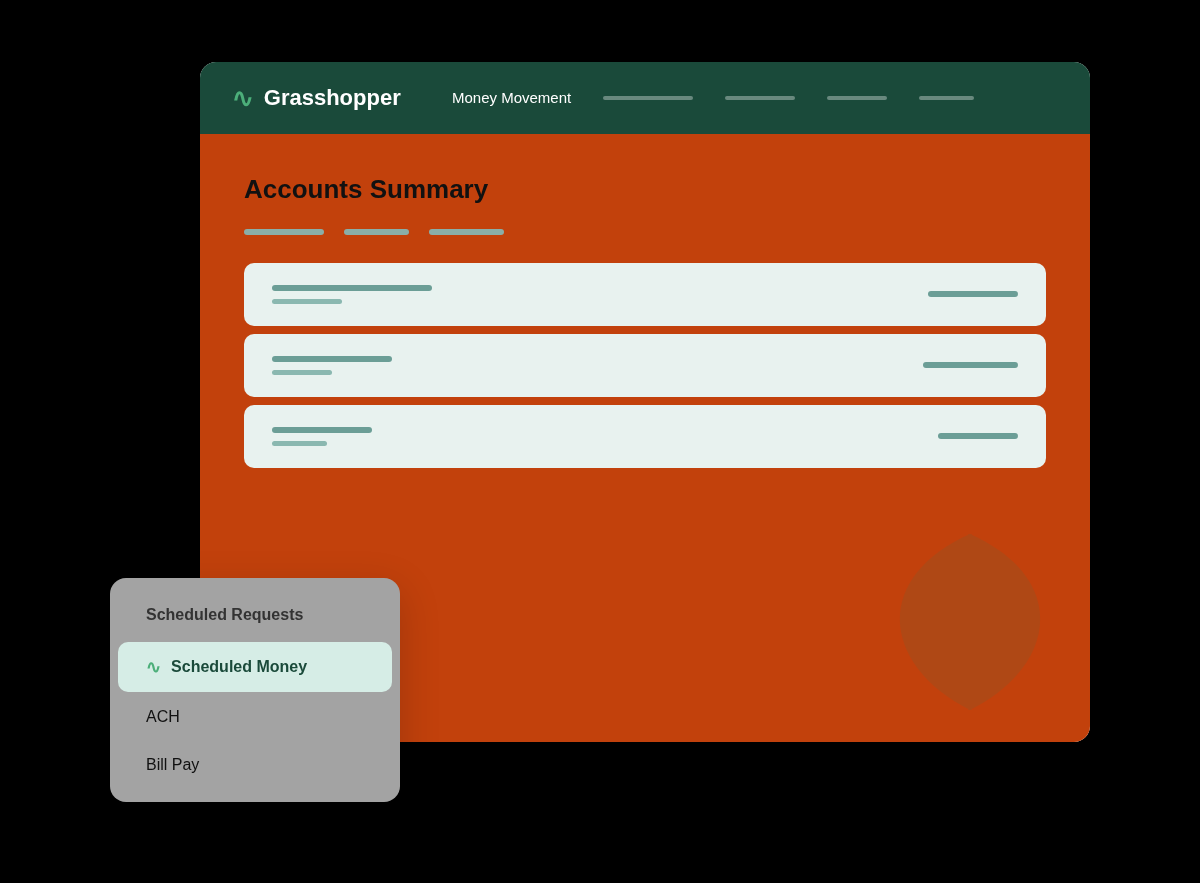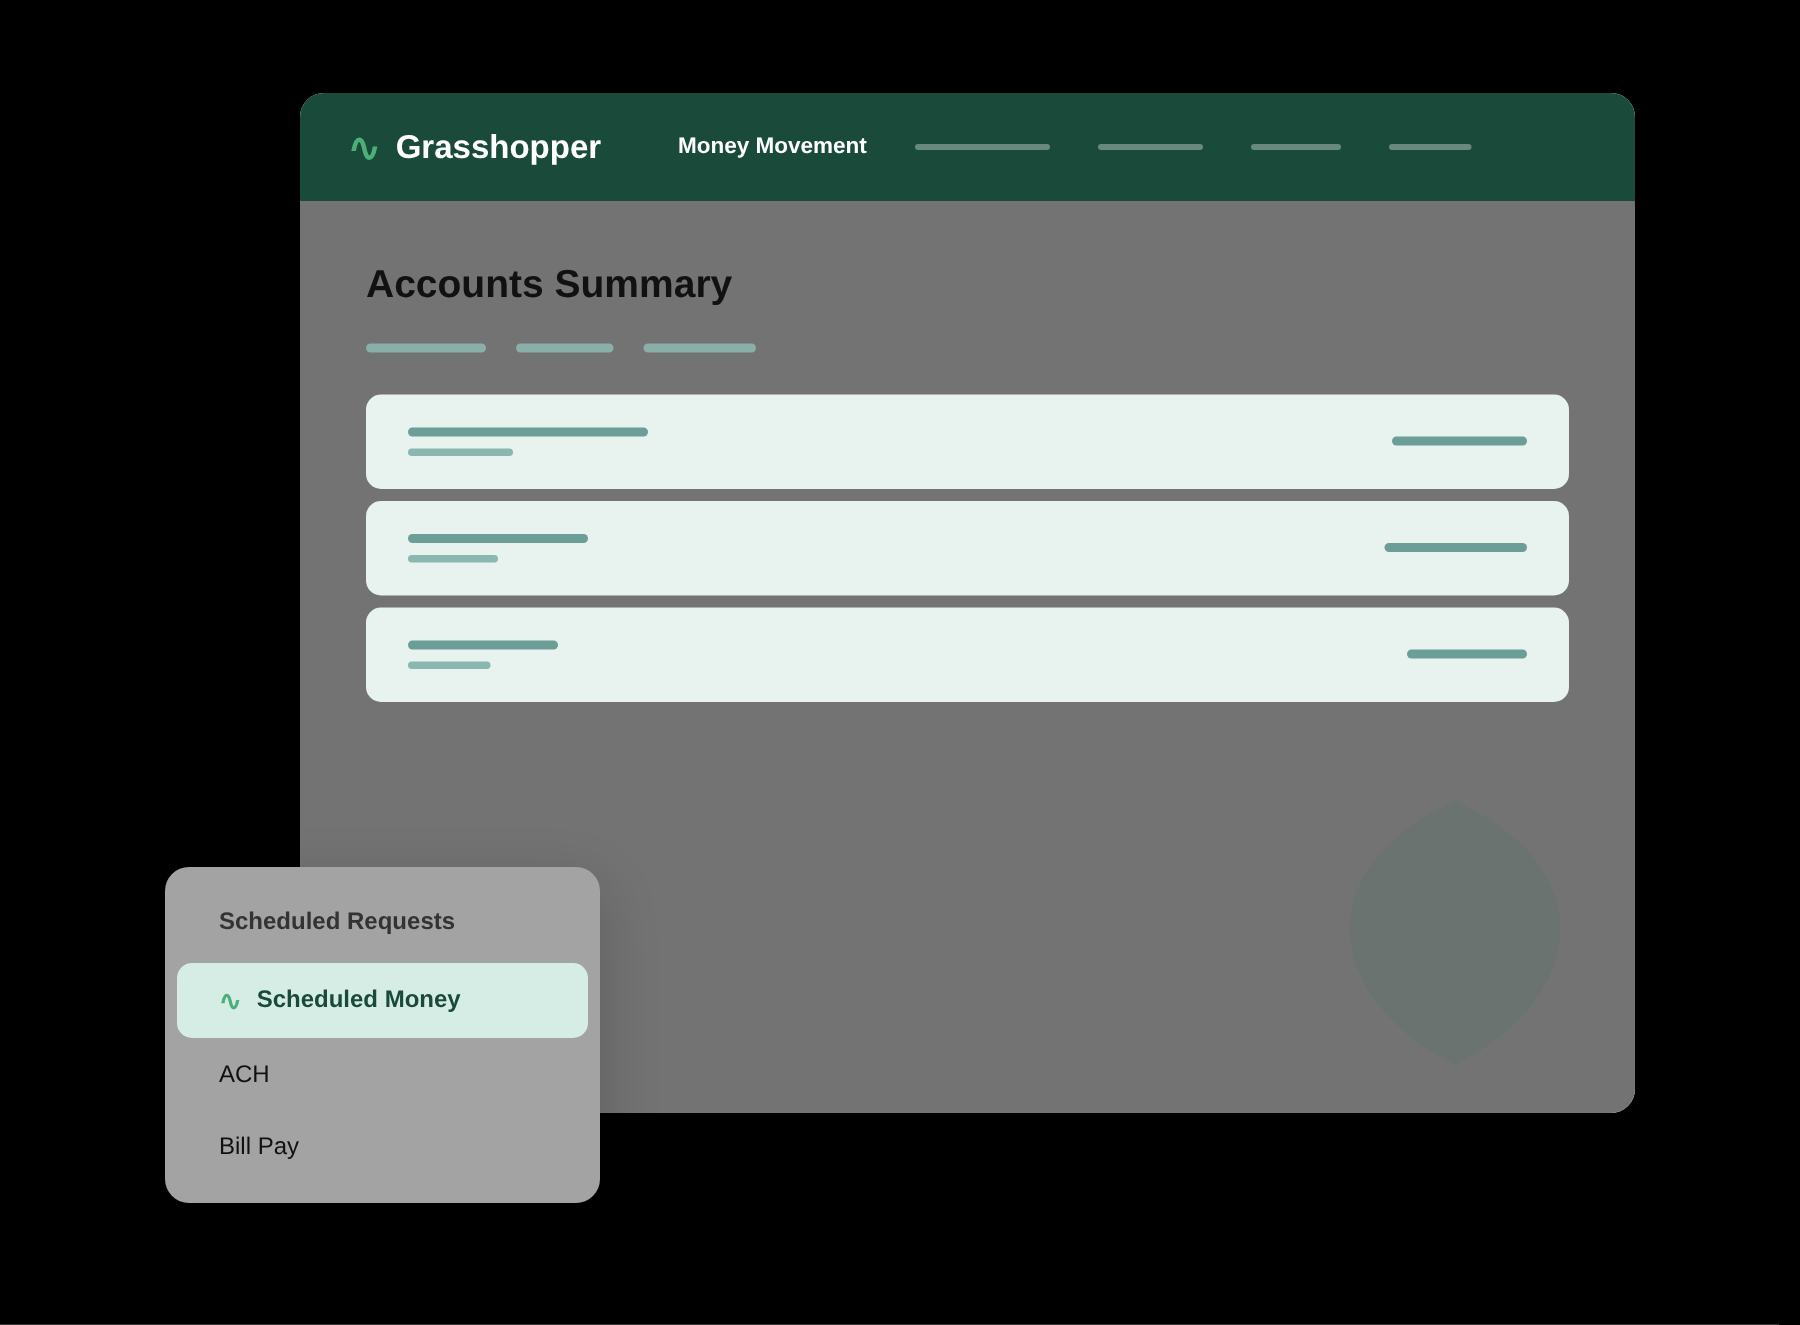--- a/index.html
+++ b/index.html
@@ -62,33 +62,33 @@
     .nav-links {
       display: flex;
       align-items: center;
       gap: 32px;
       flex: 1;
     }
 
     .nav-link-text {
       color: #fff;
       font-size: 15px;
-      font-weight: 700;
+      font-weight: 400;
     }
 
     .nav-placeholder {
       height: 4px;
       background: rgba(255,255,255,0.35);
       border-radius: 2px;
     }
 
     
     .main-content {
       padding: 40px 44px;
-      background: #737373;
+      background: #c2410c;
       height: calc(100% - 72px);
       overflow: hidden;
       position: relative;
     }
 
     .page-title {
       font-size: 26px;
       font-weight: 700;
       color: #111;
       margin-bottom: 24px;

